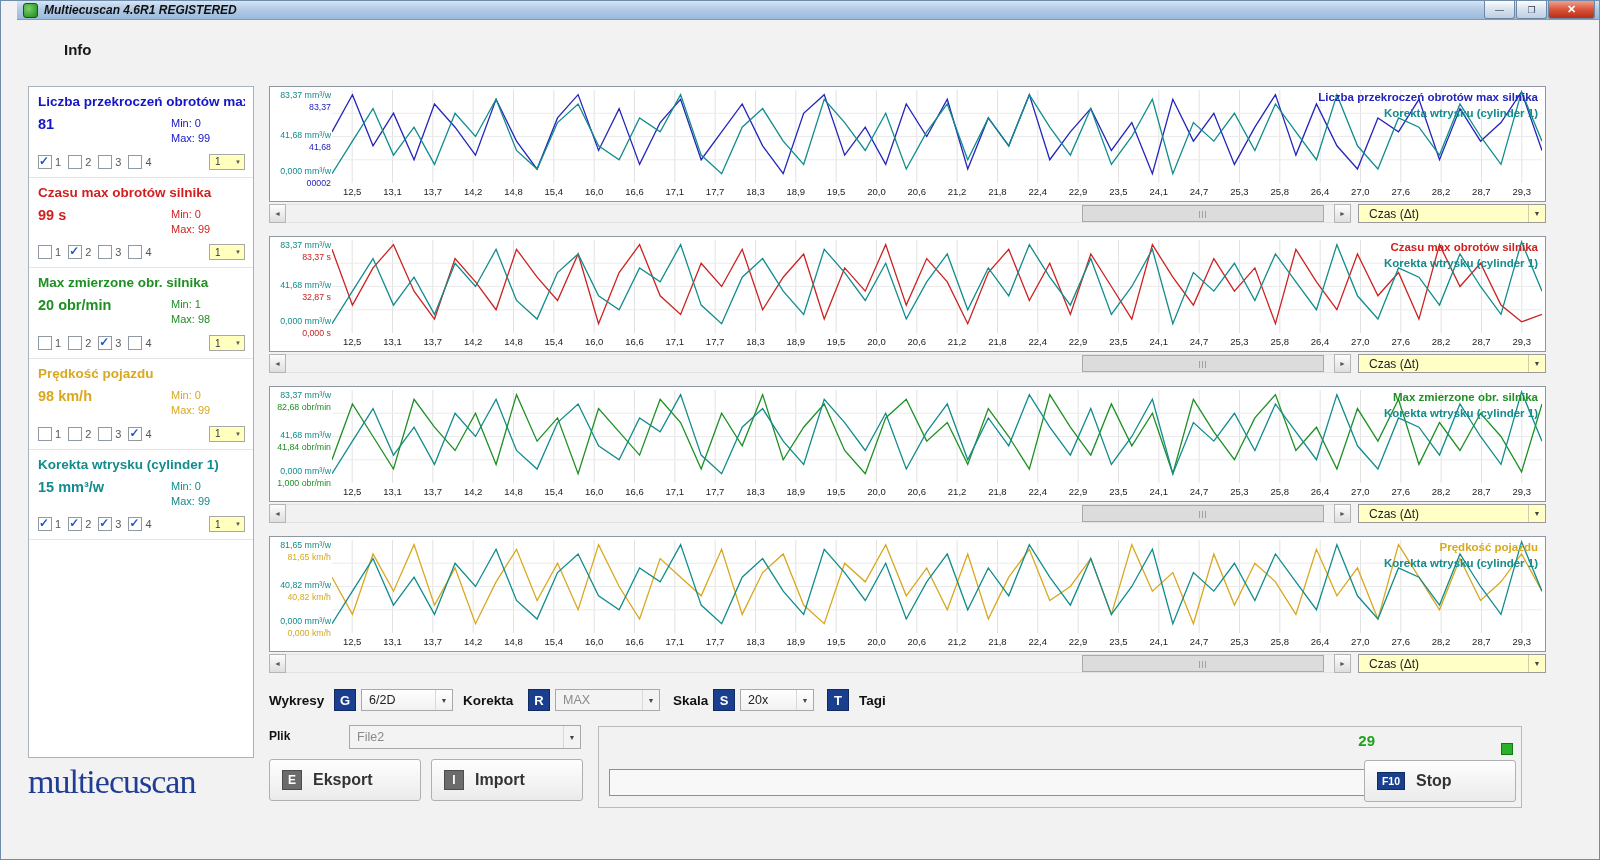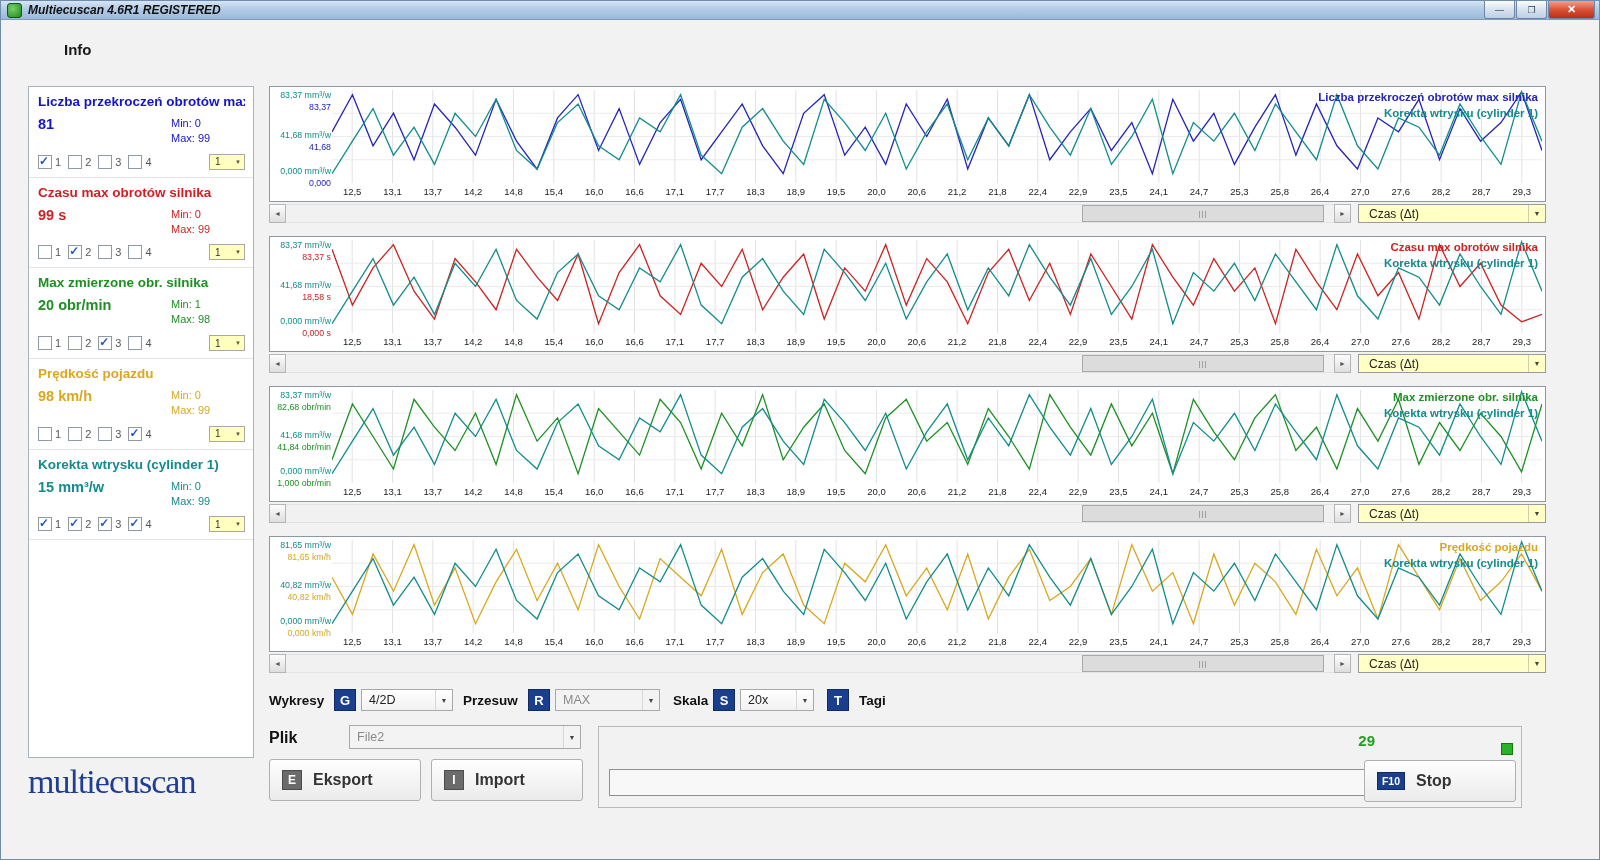--- a/index.html
+++ b/index.html
@@ -1,21 +1,21 @@
 <!DOCTYPE html>
 <html><head>
 <meta charset="utf-8">
 <style>
   html,body{margin:0;padding:0;}
   body{width:1600px;height:860px;position:relative;overflow:hidden;background:#cfd8e2;
        font-family:"Liberation Sans",sans-serif;-webkit-font-smoothing:antialiased;}
   .window{position:absolute;inset:0;background:#f2f2f2;border:1px solid #6f8cab;box-sizing:border-box;}
 
   
-  .titlebar{position:absolute;top:0;left:0;right:0;height:19px;
+  .titlebar{position:absolute;top:0;left:16px;right:0;height:19px;
     background:linear-gradient(#d7e5f4,#b3cbe6 45%,#9ab9db);border-bottom:1px solid #7e9cbd;
     display:flex;align-items:center;padding-left:6px;box-sizing:border-box;}
   .app-icon{width:13px;height:13px;border-radius:3px;margin-right:6px;
     background:radial-gradient(circle at 35% 35%,#7ad06a,#1d8a1d);border:1px solid #0f5c10;}
   .title{font-size:12px;font-weight:bold;font-style:italic;color:#111;}
   .win-btns{margin-left:auto;display:flex;height:19px;align-self:flex-start;}
   .win-btn{width:29px;height:17px;border:1px solid #6d87a5;border-top:none;
     background:linear-gradient(#fdfefe,#d7e2ee 50%,#bdd0e4);display:flex;align-items:center;justify-content:center;
     font-size:9px;color:#2a3a4c;margin-left:1px;border-radius:0 0 3px 3px;}
   .win-btn.close{width:45px;background:linear-gradient(#f2a08d,#d9543a 50%,#b92d15);color:#fff;font-size:11px;font-weight:bold;margin-right:4px;}
@@ -69,21 +69,21 @@
   .ctrlrow{position:absolute;left:268px;top:666px;height:24px;width:900px;}
   .ctrlrow .lbl{position:absolute;top:4px;font-size:13.5px;font-weight:bold;color:#111;}
   .key-badge{position:absolute;top:0;width:22px;height:22px;background:#1b3f8f;border:1px solid #122a60;
     color:#fff;font-weight:bold;font-size:13px;display:flex;align-items:center;justify-content:center;box-sizing:border-box;}
   .combo{position:absolute;top:0;height:22px;background:linear-gradient(#ffffff,#f1f1f1);border:1px solid #a9a9a9;
     display:flex;align-items:center;font-size:12.5px;color:#222;padding-left:7px;box-sizing:border-box;}
   .combo .czas-arrow{border-left:1px solid #d8d8d8;}
   .combo.disabled{background:#f3f3f3;color:#8a8a8a;}
 
   .plikrow{position:absolute;left:268px;top:702px;height:26px;width:400px;}
-  .plikrow .lbl{position:absolute;top:4px;font-size:16px;font-weight:bold;color:#111;}
+  .plikrow .lbl{position:absolute;top:4px;font-size:12px;font-weight:bold;color:#111;}
 
   .btn{position:absolute;height:42px;width:152px;background:linear-gradient(#fefefe,#ebebeb);
     border:1px solid #b0b0b0;border-radius:3px;display:flex;align-items:center;padding-left:12px;gap:11px;
     box-sizing:border-box;font-size:16px;font-weight:bold;color:#333;}
   .btn .kbadge{width:20px;height:20px;background:#6b6b6b;border:1px solid #4c4c4c;color:#fff;
     font-size:12px;font-weight:bold;display:flex;align-items:center;justify-content:center;box-sizing:border-box;}
   .exportrow{position:absolute;left:268px;top:736px;height:44px;width:330px;}
 
   .rec-group{position:absolute;left:597px;top:703px;width:924px;height:82px;border:1px solid #b9b9b9;box-sizing:border-box;}
   .counter{position:absolute;right:146px;top:5px;color:#1fa11f;font-weight:bold;font-size:15px;}
@@ -285,21 +285,21 @@
           <div class="ylab ylab0">
             <div style="color: rgb(18, 140, 140);">83,37 mm³/w</div>
             <div style="color: rgb(36, 36, 187);">83,37</div>
           </div>
           <div class="ylab ylab1">
             <div style="color: rgb(18, 140, 140);">41,68 mm³/w</div>
             <div style="color: rgb(36, 36, 187);">41,68</div>
           </div>
           <div class="ylab ylab2">
             <div style="color: rgb(18, 140, 140);">0,000 mm³/w</div>
-            <div style="color: rgb(36, 36, 187);">0,000</div>
+            <div style="color: rgb(36, 36, 187);">00002</div>
           </div>
           <div class="legend">
             <div style="color: rgb(36, 36, 187);">Liczba przekroczeń obrotów max silnika</div>
             <div style="color: rgb(18, 140, 140);">Korekta wtrysku (cylinder 1)</div>
           </div>
           <div class="plot">
             <svg viewBox="0 0 1000 100" preserveAspectRatio="none">
               <line x1="16.666666666666668" x2="16.666666666666668" y1="0" y2="100" stroke="#e2e2e2" vector-effect="non-scaling-stroke"></line>
               <line x1="50" x2="50" y1="0" y2="100" stroke="#e2e2e2" vector-effect="non-scaling-stroke"></line>
               <line x1="83.33333333333333" x2="83.33333333333333" y1="0" y2="100" stroke="#e2e2e2" vector-effect="non-scaling-stroke"></line>
@@ -381,21 +381,21 @@
             <span class="czas-arrow">▼</span>
           </div>
         </div>
         <div class="chart-panel" style="top: 213px;">
           <div class="ylab ylab0">
             <div style="color: rgb(18, 140, 140);">83,37 mm³/w</div>
             <div style="color: rgb(204, 34, 34);">83,37 s</div>
           </div>
           <div class="ylab ylab1">
             <div style="color: rgb(18, 140, 140);">41,68 mm³/w</div>
-            <div style="color: rgb(204, 34, 34);">18,58 s</div>
+            <div style="color: rgb(204, 34, 34);">32,87 s</div>
           </div>
           <div class="ylab ylab2">
             <div style="color: rgb(18, 140, 140);">0,000 mm³/w</div>
             <div style="color: rgb(204, 34, 34);">0,000 s</div>
           </div>
           <div class="legend">
             <div style="color: rgb(204, 34, 34);">Czasu max obrotów silnika</div>
             <div style="color: rgb(18, 140, 140);">Korekta wtrysku (cylinder 1)</div>
           </div>
           <div class="plot">
@@ -680,24 +680,24 @@
             <span>Czas (Δt)</span>
             <span class="czas-arrow">▼</span>
           </div>
         </div>
       </div>
 
     <div class="ctrlrow">
       <span class="lbl" style="left:0">Wykresy</span>
       <span class="key-badge" style="left:65px">G</span>
       <span class="combo" style="left:92px;width:92px">
-        <span>4/2D</span>
+        <span>6/2D</span>
         <span class="czas-arrow">▼</span>
       </span>
-      <span class="lbl" style="left:194px">Przesuw</span>
+      <span class="lbl" style="left:194px">Korekta</span>
       <span class="key-badge" style="left:259px">R</span>
       <span class="combo disabled" style="left:286px;width:105px">
         <span>MAX</span>
         <span class="czas-arrow">▼</span>
       </span>
       <span class="lbl" style="left:404px">Skala</span>
       <span class="key-badge" style="left:444px">S</span>
       <span class="combo" style="left:471px;width:74px">
         <span>20x</span>
         <span class="czas-arrow">▼</span>

